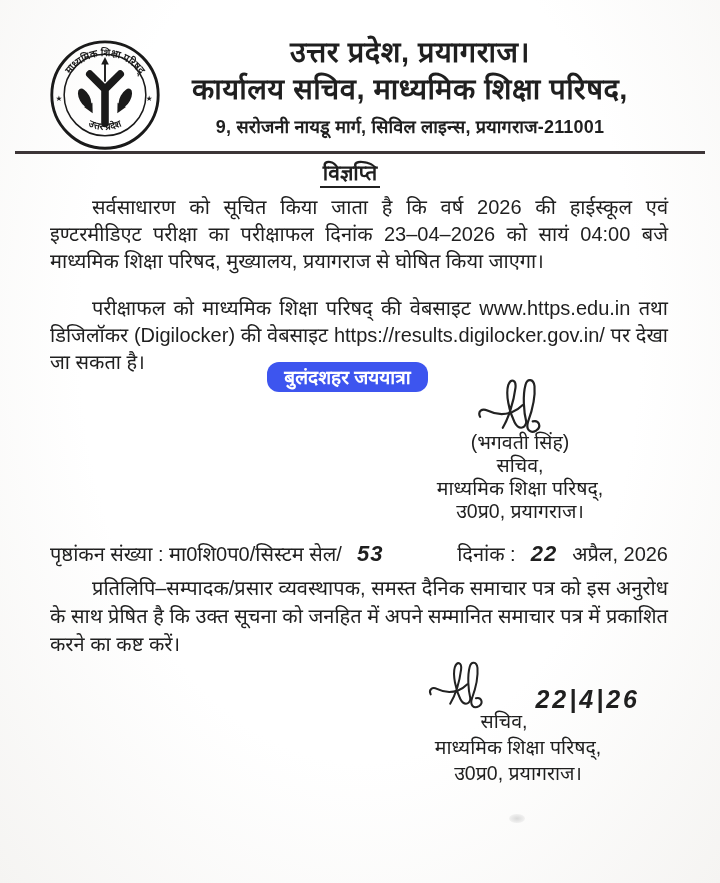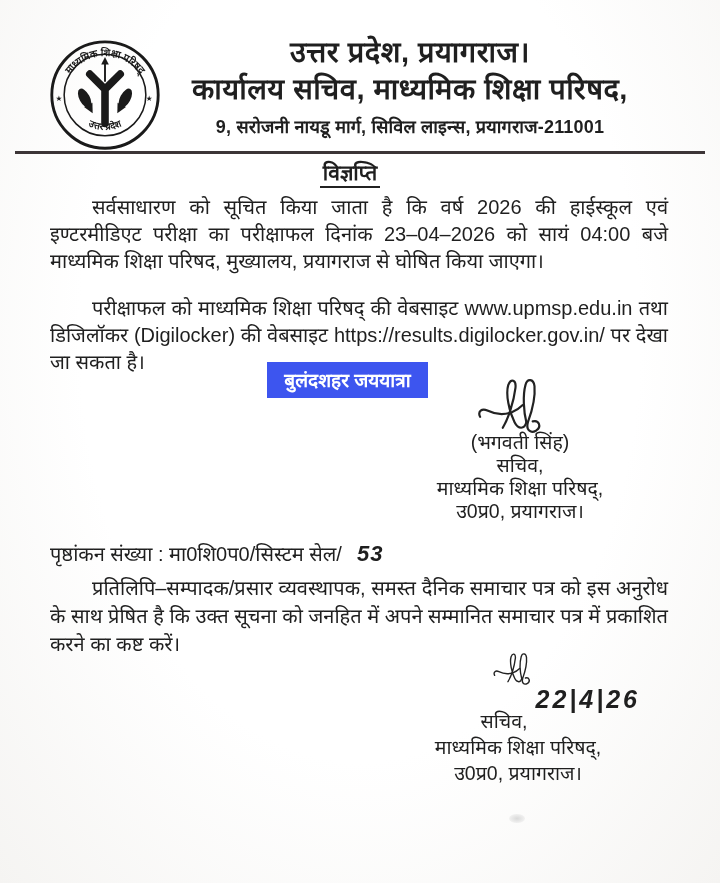--- a/index.html
+++ b/index.html
@@ -26,31 +26,31 @@
   
   .body{
     position:absolute;left:50px;width:618px;margin:0;
     font-size:20px;line-height:27px;text-align:justify;text-indent:42px;
   }
   .para1{top:194px;}
   .para2{top:295px;}
   .copypara{top:574px;line-height:28px;}
   
   .badge{
-    position:absolute;left:267px;top:362px;min-width:161px;height:36px;
-    border-radius:0;display:flex;align-items:center;justify-content:center;
+    position:absolute;left:267px;top:362px;min-width:161px;height:30px;
+    border-radius:12px;display:flex;align-items:center;justify-content:center;
     font-size:19px;font-weight:700;padding:0 10px;box-sizing:border-box;z-index:5;
   }
   
   .sig{position:absolute;width:244px;text-align:center;font-size:19.5px;line-height:23px;}
   .sig1{left:398px;top:377px;}
   .scribble{display:block;margin:0 auto;}
   .sig-name{margin-top:-4px;}
   .sig2{left:396px;top:652px;line-height:26px;}
-  .sig2-row{display:flex;align-items:flex-end;justify-content:center;height:62px;flex-direction:column;}
+  .sig2-row{display:flex;align-items:flex-end;justify-content:center;height:62px;}
   .hand-date{font-size:25px;font-weight:700;font-style:italic;letter-spacing:3px;margin:0 0 2px 2px;}
   .s2-desig{transform:translateX(-14px);margin-top:-6px;}
   
   .endorse{
     position:absolute;left:50px;right:52px;top:540px;
     display:flex;justify-content:space-between;align-items:baseline;font-size:20px;
   }
   .endorse-left,.endorse-right{display:inline-flex;align-items:baseline;gap:15px;white-space:nowrap;}
   .hand{font-size:22px;font-weight:700;font-style:italic;letter-spacing:1px;}
   
@@ -102,21 +102,21 @@
     <div class="addr">9, सरोजनी नायडू मार्ग, सिविल लाइन्स, प्रयागराज-211001</div>
   </div>
 
   <div class="rule"></div>
 
   <div class="title-wrap">
     <span class="title">विज्ञप्ति</span>
   </div>
 
   <p class="body para1">सर्वसाधारण को सूचित किया जाता है कि वर्ष 2026 की हाईस्कूल एवं इण्टरमीडिएट परीक्षा का परीक्षाफल दिनांक 23–04–2026 को सायं 04:00 बजे माध्यमिक शिक्षा परिषद, मुख्यालय, प्रयागराज से घोषित किया जाएगा।</p>
-  <p class="body para2">परीक्षाफल को माध्यमिक शिक्षा परिषद् की वेबसाइट www.upmsp.edu.in तथा डिजिलॉकर (Digilocker) की वेबसाइट https://results.digilocker.gov.in/ पर देखा जा सकता है।</p>
+  <p class="body para2">परीक्षाफल को माध्यमिक शिक्षा परिषद् की वेबसाइट www.https.edu.in तथा डिजिलॉकर (Digilocker) की वेबसाइट https://results.digilocker.gov.in/ पर देखा जा सकता है।</p>
 
   <div class="badge" id="overlay-badge" style="background: rgb(61, 85, 239); color: rgb(255, 255, 255);">बुलंदशहर जययात्रा</div>
 
   <div class="sig sig1">
     <svg class="scribble" width="96" height="58" viewBox="0 0 100 64" xmlns="http://www.w3.org/2000/svg">
       <g fill="none" stroke="#222" stroke-width="2.4" stroke-linecap="round">
         <path d="M6 44 C3 38 8 34 14 37 C22 41 32 42 41 39 C46 37 50 34 53 31"></path>
         <path d="M31 56 C37 46 43 28 45 12 C46 3 40 1 37 9 C34 19 38 38 44 50 C48 58 55 58 57 50"></path>
         <path d="M57 50 C54 38 53 20 56 9 C58 1 65 2 66 10 C67 22 63 38 59 49 C56 58 61 63 68 59 C74 55 71 47 64 49"></path>
       </g>
@@ -124,20 +124,25 @@
     <div class="sig-name">(भगवती सिंह)</div>
     <div>सचिव,</div>
     <div>माध्यमिक शिक्षा परिषद्,</div>
     <div>उ0प्र0, प्रयागराज।</div>
   </div>
 
   <div class="endorse">
     <div class="endorse-left">
       <span>पृष्ठांकन संख्या : मा0शि0प0/सिस्टम सेल/</span>
         <span class="hand">53</span>
+    </div>
+    <div class="endorse-right">
+      <span>दिनांक :</span>
+      <span class="hand">22</span>
+      <span>अप्रैल, 2026</span>
     </div>
   </div>
 
   <p class="body copypara">प्रतिलिपि–सम्पादक/प्रसार व्यवस्थापक, समस्त दैनिक समाचार पत्र को इस अनुरोध के साथ प्रेषित है कि उक्त सूचना को जनहित में अपने सम्मानित समाचार पत्र में प्रकाशित करने का कष्ट करें।</p>
 
   <div class="sig sig2">
     <div class="sig2-row">
       <svg class="scribble" width="78" height="58" viewBox="0 0 100 64" xmlns="http://www.w3.org/2000/svg">
         <g fill="none" stroke="#222" stroke-width="2.6" stroke-linecap="round">
           <path d="M6 44 C3 38 8 34 14 37 C22 41 32 42 41 39 C46 37 50 34 53 31"></path>

